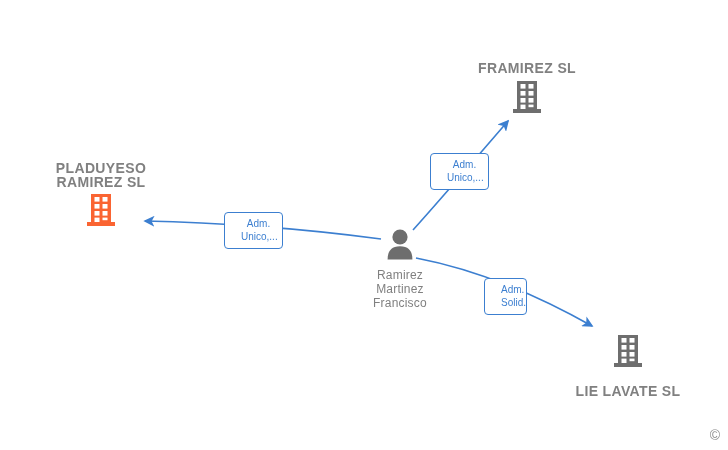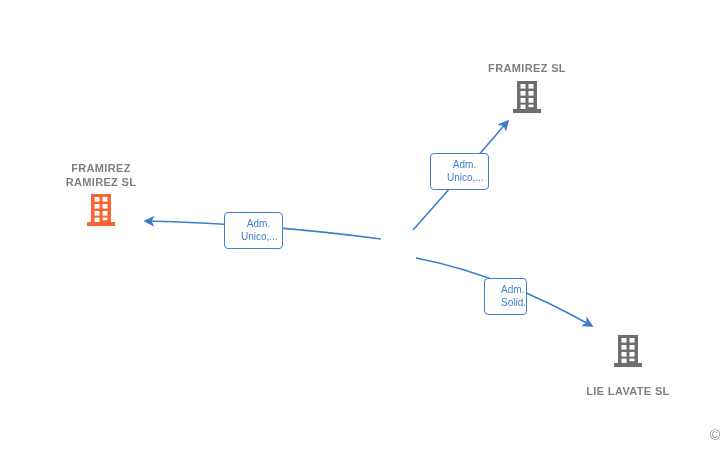--- a/index.html
+++ b/index.html
@@ -32,21 +32,21 @@
   .node {
     position: absolute;
     display: flex;
     flex-direction: column;
     align-items: center;
     width: 160px;
     margin-left: -80px;
   }
   .node-label {
     color: #808080;
-    font-size: 11px;
+    font-size: 14px;
     line-height: 13.5px;
     text-align: center;
     letter-spacing: 0.2px;
     white-space: pre-line;
   }
   .node-label.company {
     font-weight: bold;
     letter-spacing: 0.35px;
   }
   .node-label.person {
@@ -117,21 +117,21 @@
     </defs>
 
     <path d="M 381 239 Q 270 224 145 221" fill="none" stroke="#3c7fd0" stroke-width="1.6" marker-end="url(#arrow)"></path>
 
     <path d="M 413 230 Q 440 200 508 121" fill="none" stroke="#3c7fd0" stroke-width="1.6" marker-end="url(#arrow)"></path>
 
     <path d="M 416 258 Q 500 274 592 326" fill="none" stroke="#3c7fd0" stroke-width="1.6" marker-end="url(#arrow)"></path>
   </svg>
 
   <div class="node label-top" style="left:101px; top:162px;">
-    <div class="node-label company">FRAMIREZ
+    <div class="node-label company">PLADUYESO
 RAMIREZ  SL</div>
     <span class="node-icon">
       <svg width="28" height="33" viewBox="0 0 28 33" xmlns="http://www.w3.org/2000/svg">
         <rect x="4" y="0" width="20" height="28" fill="#fa6432"></rect>
         <rect x="0" y="28" width="28" height="4" fill="#fa6432"></rect>
         <rect x="7.5" y="3" width="5" height="4.6" fill="#ffffff"></rect>
         <rect x="15.5" y="3" width="5" height="4.6" fill="#ffffff"></rect>
         <rect x="7.5" y="10" width="5" height="4.6" fill="#ffffff"></rect>
         <rect x="15.5" y="10" width="5" height="4.6" fill="#ffffff"></rect>
         <rect x="7.5" y="17" width="5" height="4.6" fill="#ffffff"></rect>
@@ -153,20 +153,31 @@
         <rect x="7.5" y="10" width="5" height="4.6" fill="#ffffff"></rect>
         <rect x="15.5" y="10" width="5" height="4.6" fill="#ffffff"></rect>
         <rect x="7.5" y="17" width="5" height="4.6" fill="#ffffff"></rect>
         <rect x="15.5" y="17" width="5" height="4.6" fill="#ffffff"></rect>
         <rect x="7.5" y="23.6" width="5" height="4.4" fill="#ffffff"></rect>
         <rect x="15.5" y="23.6" width="5" height="2.6" fill="#ffffff"></rect>
       </svg>
     </span>
   </div>
 
+  <div class="node label-bottom" style="left:400px; top:228px;">
+    <span class="node-icon">
+      <svg width="30" height="32" viewBox="0 0 30 32" xmlns="http://www.w3.org/2000/svg">
+        <circle cx="15" cy="9" r="7.6" fill="#6e6e6e"></circle>
+        <path d="M 15 18.2 C 5.6 18.2 2.6 23.8 2.6 31.5 L 27.4 31.5 C 27.4 23.8 24.4 18.2 15 18.2 Z" fill="#6e6e6e"></path>
+      </svg>
+    </span>
+    <div class="node-label person">Ramirez
+Martinez
+Francisco</div>
+  </div>
 
   <div class="node label-bottom" style="left:628px; top:335px;gap:9px;">
     <span class="node-icon">
       <svg width="28" height="33" viewBox="0 0 28 33" xmlns="http://www.w3.org/2000/svg">
         <rect x="4" y="0" width="20" height="28" fill="#6e6e6e"></rect>
         <rect x="0" y="28" width="28" height="4" fill="#6e6e6e"></rect>
         <rect x="7.5" y="3" width="5" height="4.6" fill="#ffffff"></rect>
         <rect x="15.5" y="3" width="5" height="4.6" fill="#ffffff"></rect>
         <rect x="7.5" y="10" width="5" height="4.6" fill="#ffffff"></rect>
         <rect x="15.5" y="10" width="5" height="4.6" fill="#ffffff"></rect>

